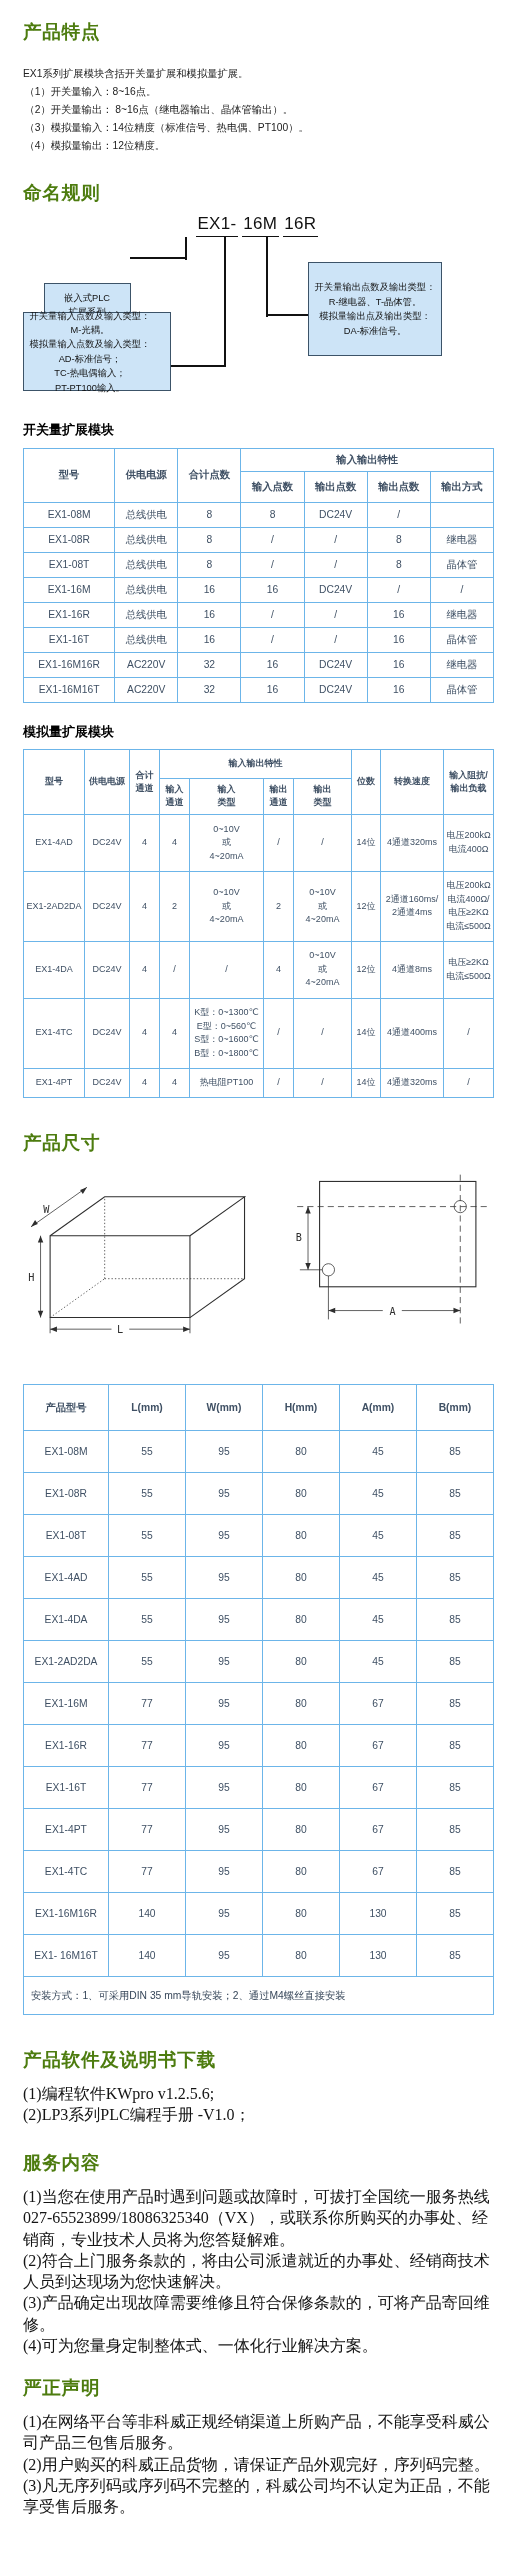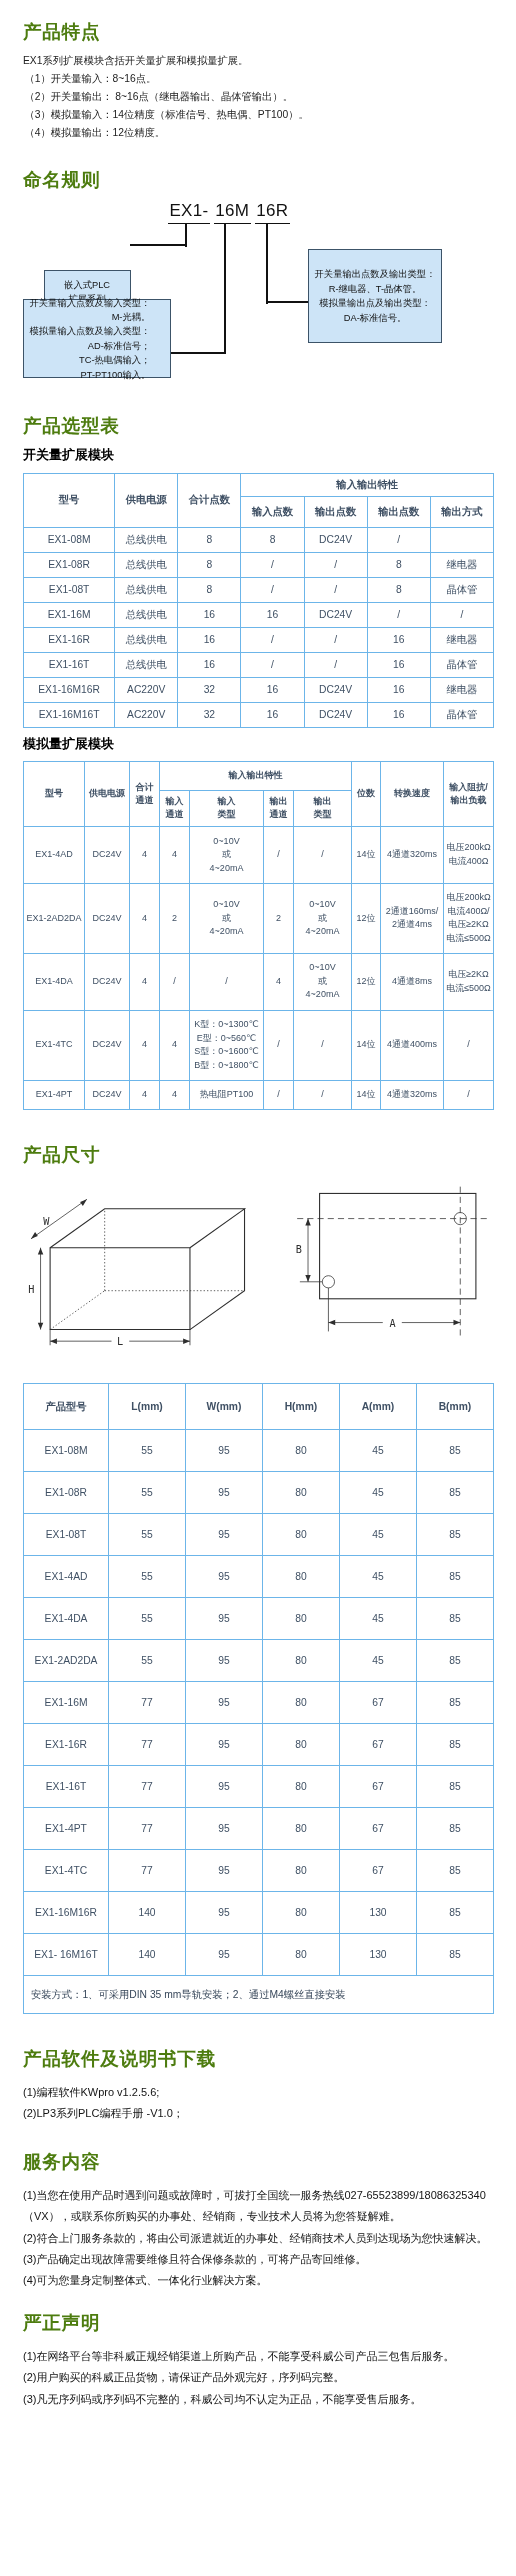--- a/index.html
+++ b/index.html
@@ -1,32 +1,32 @@
 <!DOCTYPE html>
 <html style="font-size:11px"><head>
 <meta charset="utf-8">
 <style>
   html,body{margin:0;padding:0;background:#ffffff;}
   body{width:516px;height:2576px;overflow:hidden;font-family:"Liberation Sans","DejaVu Sans",sans-serif;color:#1f1f1f;}
   .page{box-sizing:border-box;width:516px;padding:19px 23px 20.6px;}
   h1{font-size:18.6px;font-weight:900;color:#4d7c0f;margin:0;line-height:26px;letter-spacing:0.7px;}
   h2{font-size:13px;font-weight:800;color:#000;margin:0;line-height:18px;}
   .body-text{font-size:10.3px;line-height:18px;color:#222;margin:0;}
-  .mt-sm{margin-top:8.3px}.mt-md{margin-top:7px}.mt-lg{margin-top:25px}.mt-xl{margin-top:32px}
+  .mt-sm{margin-top:8.3px}.mt-md{margin-top:20px}.mt-lg{margin-top:25px}.mt-xl{margin-top:32px}
 
   
   .diagram{position:relative;height:187px;margin-top:8.3px;}
   .model{position:absolute;left:145px;top:0;font-size:17px;color:#111;letter-spacing:0.3px;}
-  .model .seg{display:inline-block;border-bottom:1.4px solid #111;padding:0 1.4px 1.4px;}
+  .model .seg{display:inline-block;border-bottom:1.4px solid #111;padding:0 1.4px 1.4px;margin-left:28px;}
   .model .seg + .seg{margin-left:4.1px;}
   .model .seg-gap{margin-left:11px;}
   .dbox{position:absolute;box-sizing:border-box;background:#cde4f7;border:0.7px solid #3c5368;
         font-size:9.3px;line-height:1.55;color:#111;white-space:pre-line;display:flex;align-items:center;justify-content:center;text-align:center;}
   .box-series{left:20.6px;top:20.6px;width:87px;height:45px;margin-top:48px;}
-  .box-input{left:0;top:98px;width:148px;height:79px;justify-content:flex-start;text-align:right;padding:4.1px 5.5px;}
+  .box-input{left:0;top:98px;width:148px;height:79px;justify-content:flex-start;text-align:center;padding:4.1px 5.5px;}
   .box-output{left:285px;top:48px;width:134px;height:94px;padding:4.1px 5.5px;}
   .dline{position:absolute;background:#111;}
 
   
   table{border-collapse:collapse;width:471px;table-layout:fixed;}
   th,td{border:0.7px solid #6cb5e9;text-align:center;vertical-align:middle;color:#3f5064;}
   th{font-weight:700;}
   .tbl1{font-size:10.3px;}
   .tbl1 thead tr.band1 th{height:20.6px;}
   .tbl1 thead tr.band2 th{height:27.5px;}
@@ -44,21 +44,21 @@
   
   .drawings{display:flex;margin-top:13.8px;height:194px;align-items:flex-start;}
   .drawings svg{display:block;}
   .draw-iso{margin-left:-6.9px;}
   .draw-top{margin-left:20.6px;}
   .tech{stroke:#2e2e2e;stroke-width:1.6;fill:none;}
   .tech-thin{stroke:#2e2e2e;stroke-width:1.1;fill:none;}
   .dim-label{font-family:"DejaVu Sans Mono",monospace;font-size:15px;fill:#2e2e2e;}
 
   .list-block p{margin:0;}
-  .para{font-size:11px;line-height:21.3px;color:#141414;margin:0;}
+  .para{font-size:16px;line-height:21.3px;color:#141414;margin:0;font-family:Liberation Serif, serif;}
   .feat{padding-left:1.4px;}
 </style>
 </head>
 <body>
 
 <div class="page">
 
   <h1>产品特点</h1>
   <p class="body-text mt-md">EX1系列扩展模块含括开关量扩展和模拟量扩展。</p>
   <div class="list-block">
@@ -88,21 +88,20 @@
 模拟量输入点数及输入类型：
 AD-标准信号；
 TC-热电偶输入；
 PT-PT100输入。</div>
     <div class="dbox box-output">开关量输出点数及输出类型：
 R-继电器、T-晶体管。
 模拟量输出点及输出类型：
 DA-标准信号。</div>
   </div>
 
-  <h1 class="mt-lg">产品选型表</h1>
   <h2 class="mt-md">开关量扩展模块</h2>
   <table class="tbl1 mt-sm">
     <colgroup>
       <col style="width:91px">
         <col style="width:63px">
         <col style="width:63px">
         <col style="width:63px">
       <col style="width:63px">
         <col style="width:63px">
         <col style="width:63px">

